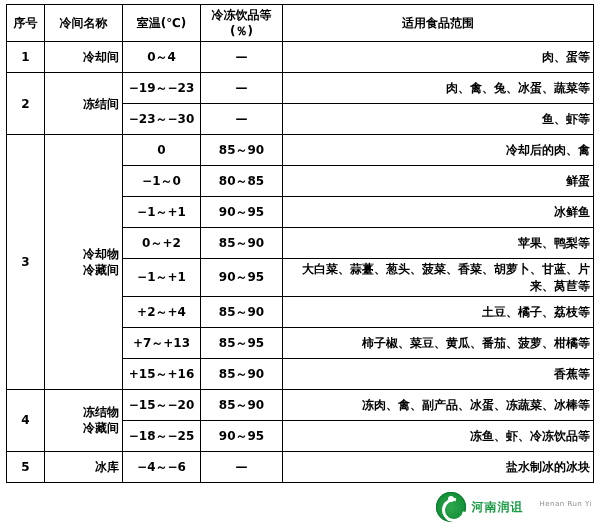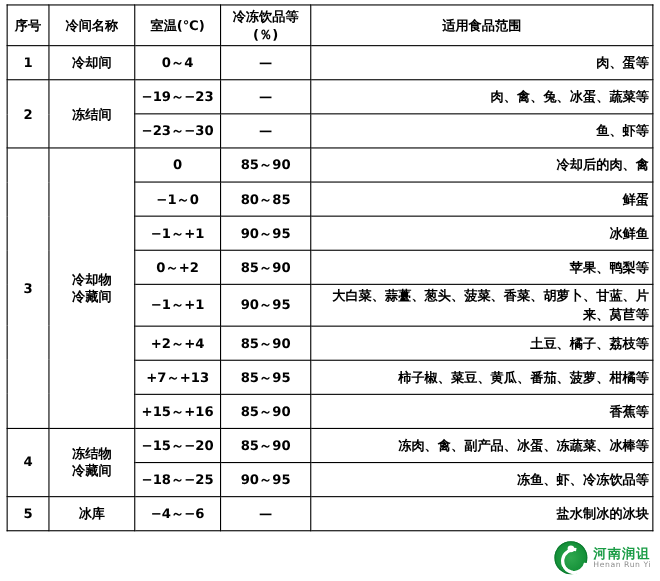--- a/index.html
+++ b/index.html
@@ -40,21 +40,21 @@
     font-size: 12.5px;
   }
   .c-no   { width: 38px;  text-align: center; }
   .c-room { width: 78px;  text-align: center; }
   .c-temp { width: 78px;  text-align: center; }
   .c-hum  { width: 82px;  text-align: center; }
   .c-use  { text-align: right; padding-left: 8px; }
   .r-tall td { height: 26px; }
   .cell-center { text-align: center; }
   .room-multi {
-    text-align: center;
+    text-align: right;
     line-height: 1.45;
   }
   
   #watermark {
     position: absolute;
     right: 8px;
     bottom: 6px;
     display: flex;
     align-items: center;
     gap: 5px;
@@ -84,34 +84,34 @@
     position: absolute;
     left: 12px;
     top: 4px;
     width: 6px;
     height: 6px;
     border-radius: 50%;
     background: #ffffff;
   }
   #wm-text {
     display: flex;
-    flex-direction: column;
     justify-content: center;
     line-height: 1.05;
   }
   #wm-cn {
     font-size: 12px;
     font-weight: bold;
     color: #1a9c45;
     letter-spacing: 1px;
   }
   #wm-en {
     font-size: 7px;
     color: #8d8d8d;
     letter-spacing: 0.5px;
+    margin-left: 16px;
   }
 </style>
 </head>
 <body>
 
 <div id="sheet">
   <table class="cold-table">
     <colgroup>
       <col class="c-no">
         <col class="c-room">

